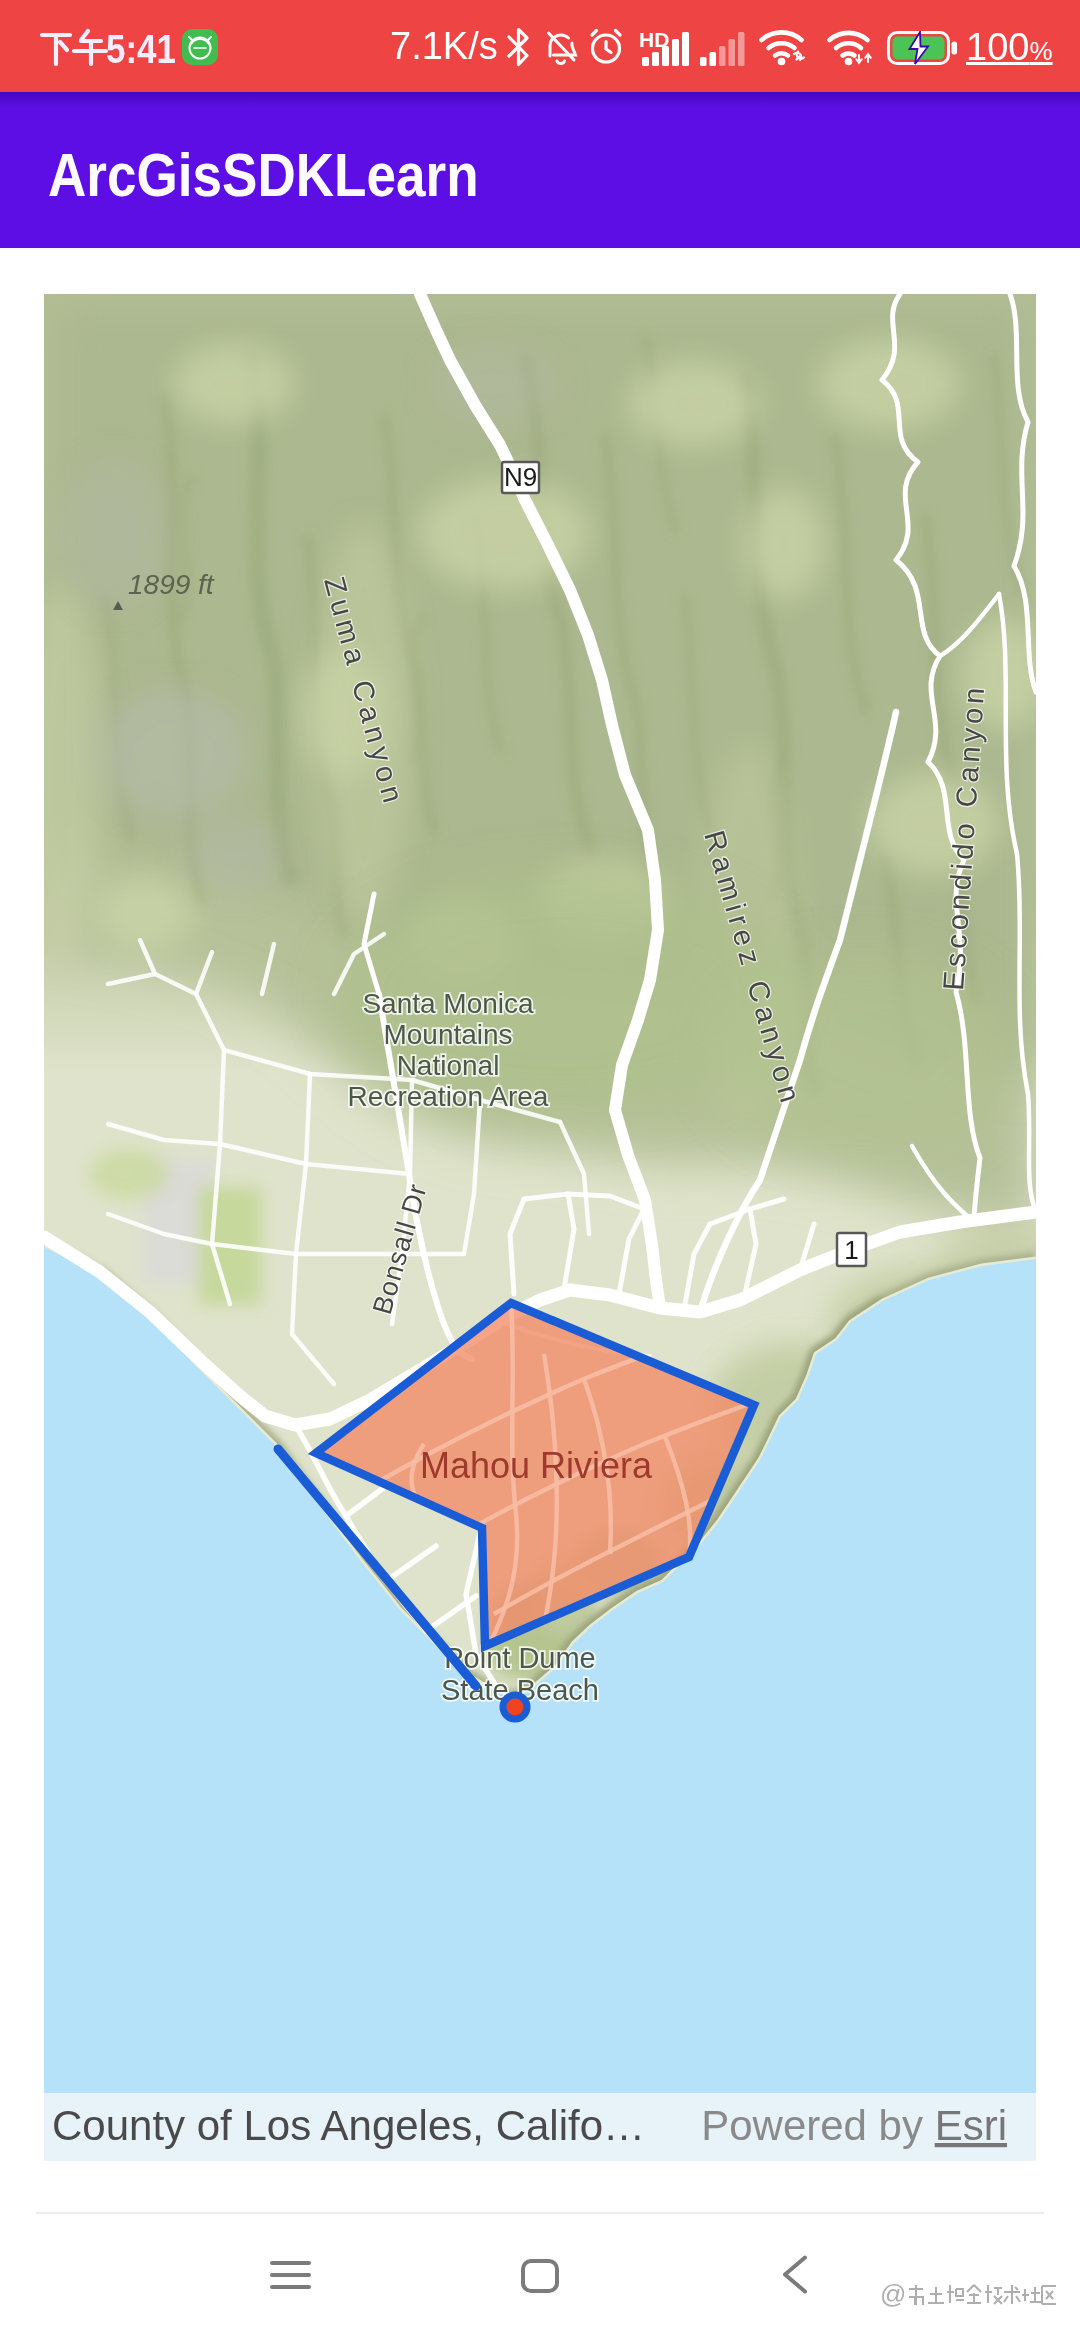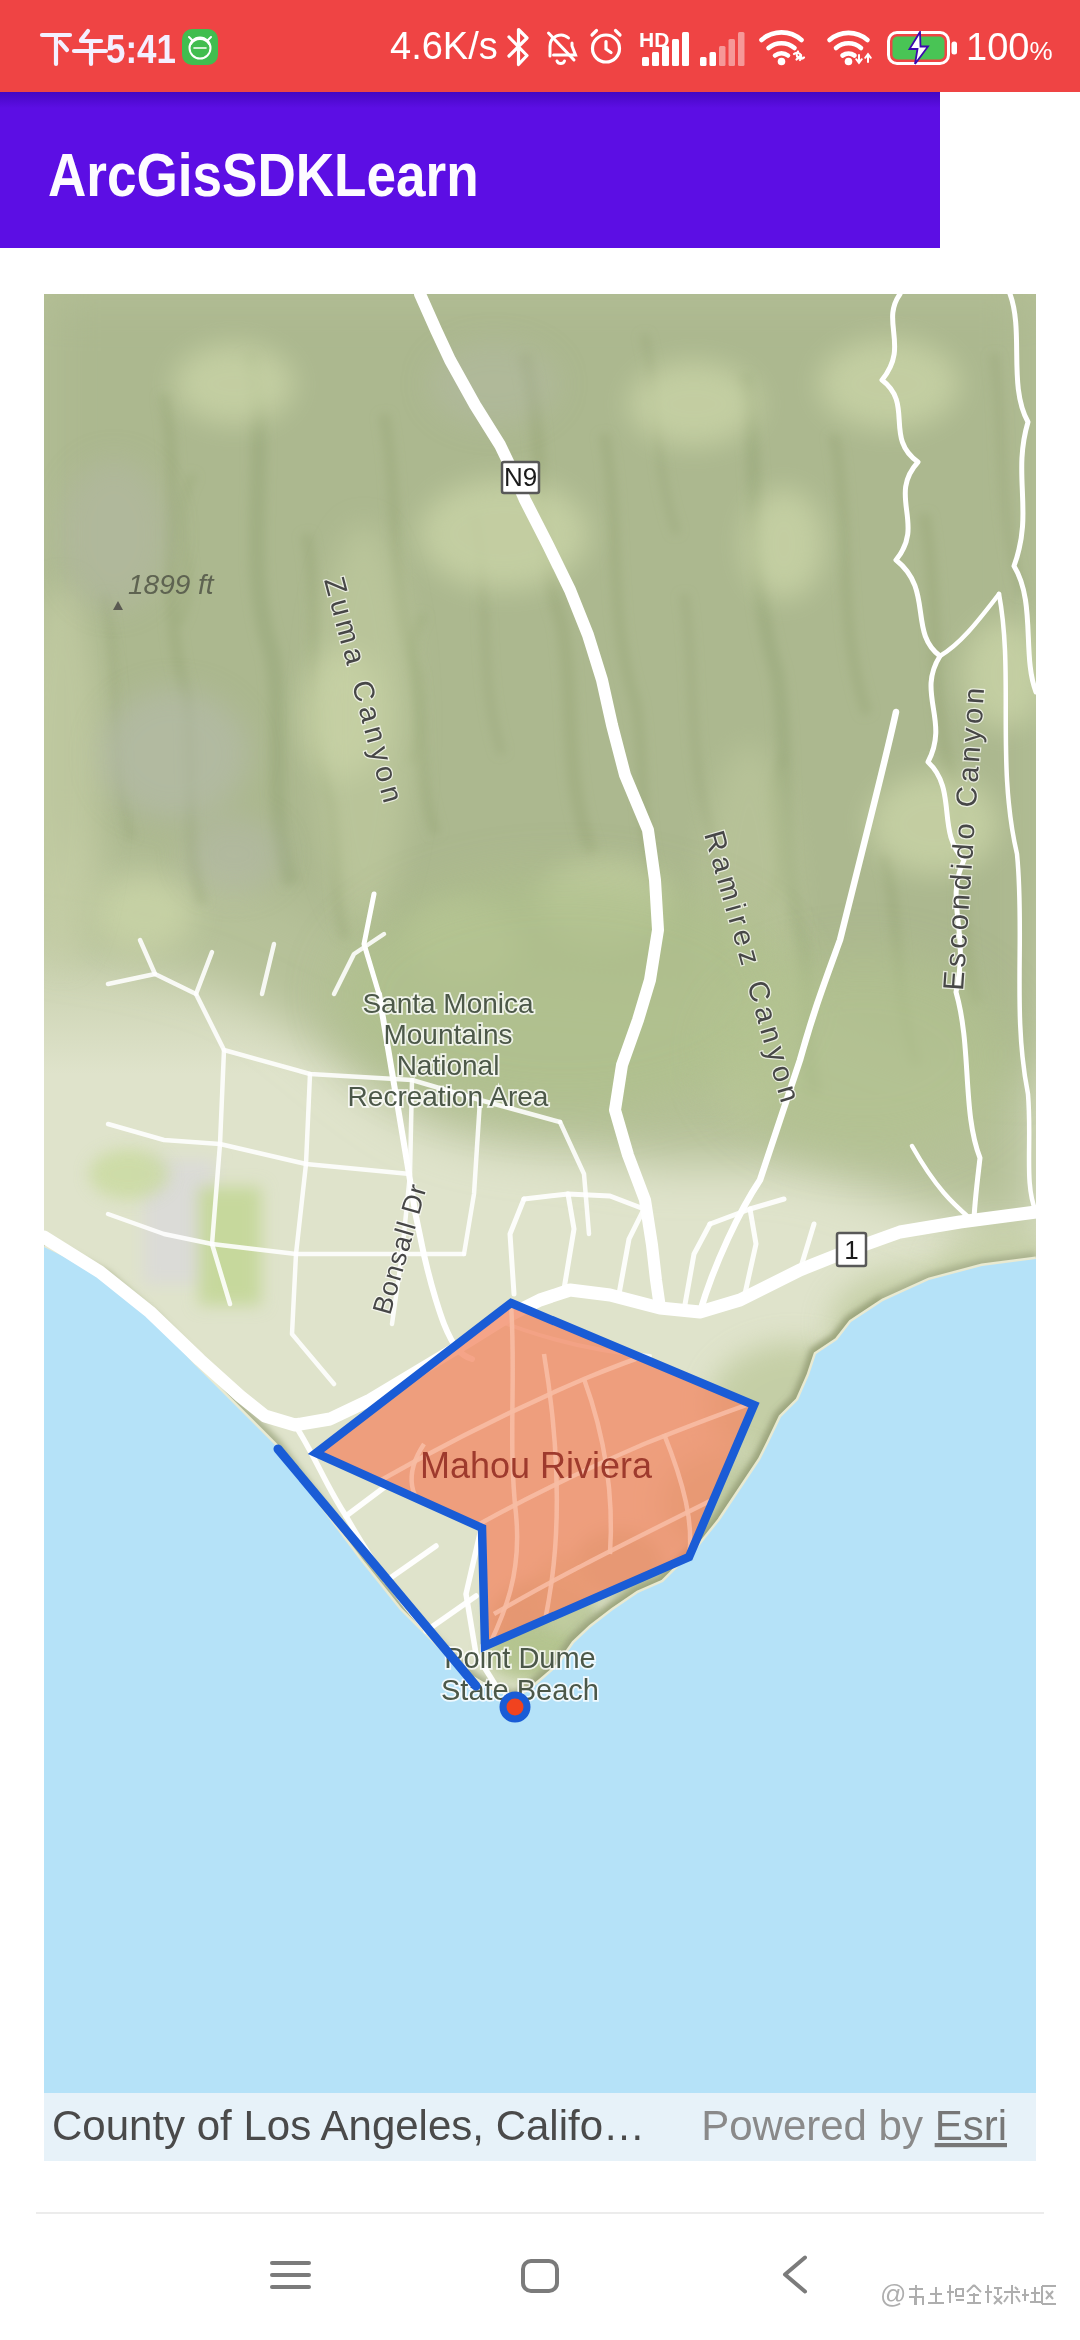--- a/index.html
+++ b/index.html
@@ -1,25 +1,25 @@
 <!DOCTYPE html>
 <html><head>
 <meta charset="utf-8">
 <style>
   html,body{margin:0;padding:0;}
   body{width:1080px;height:2340px;position:relative;background:#ffffff;overflow:hidden;
        font-family:"Liberation Sans", sans-serif;}
   .statusbar{position:absolute;left:0;top:0;width:1080px;height:92px;background:#ef4444;color:#fff;}
-  .appbar{position:absolute;left:0;top:92px;width:940px;height:156px;
+  .appbar{position:absolute;left:0;top:92px;width:1080px;height:156px;
           background:linear-gradient(#4507c2 0px,#5C0EE4 16px,#5C0EE4 100%);}
   .appbar .title{position:absolute;left:48px;top:48px;font-size:61px;font-weight:700;color:#fdfbff;
                  transform:scaleX(0.87);transform-origin:left top;white-space:nowrap;}
   .time{position:absolute;left:0px;top:0px;}
   .spd{position:absolute;left:390px;top:25px;font-size:38px;font-weight:400;color:#fff;}
-  .pct{position:absolute;left:966px;top:26px;font-size:38px;font-weight:400;color:#fff;}
+  .pct{position:absolute;left:966px;top:26px;font-size:38px;font-weight:400;color:#fff;text-decoration:underline;}
   .pct span{font-size:26px;}
   .hd{position:absolute;left:639px;top:28px;font-size:21px;font-weight:700;color:#fff;}
   .mapwrap{position:absolute;left:44px;top:294px;width:992px;height:1867px;}
   .divider{position:absolute;left:36px;top:2212px;width:1008px;height:2px;background:#ececec;}
   .watermark{position:absolute;left:880px;top:2282px;}
 </style>
 </head>
 <body>
 <div class="statusbar">
   <svg class="time" width="230" height="92" viewBox="0 0 230 92">
@@ -39,21 +39,21 @@
     <text x="106" y="63" font-size="41" font-weight="700" fill="#f4efff" textLength="70" lengthAdjust="spacingAndGlyphs">5:41</text>
 
     <rect x="182" y="29" width="36" height="36" rx="10" fill="#41bd4f"></rect>
     <g stroke="#fff" stroke-width="2" fill="none" stroke-linecap="round">
       <circle cx="200" cy="48" r="10.5"></circle>
       <path d="M191 44 a 10.5 10.5 0 0 1 18 0"></path>
       <path d="M192 40 l-3 -3 M208 40 l3 -3"></path>
       <path d="M194 48 h12" stroke-width="1.6"></path>
     </g>
   </svg>
-  <div class="spd">4.6K/s</div>
+  <div class="spd">7.1K/s</div>
   <svg style="position:absolute;left:505px;top:26px" width="28" height="42" viewBox="0 0 28 42">
     <path d="M4 11 L22 29.5 L13.5 38.5 L13.5 3.5 L22 12 L4 30" fill="none" stroke="#fff" stroke-width="3.2" stroke-linejoin="round" stroke-linecap="round"></path>
   </svg>
   <svg style="position:absolute;left:543px;top:28px" width="36" height="40" viewBox="0 0 36 40">
     <g stroke="#fff" stroke-width="3" fill="none" stroke-linecap="round">
       <path d="M7 28 l0 -10 a11 11 0 0 1 18.5 -8"></path>
       <path d="M29 15 l0 3 l3.5 9 l-22 0"></path>
       <path d="M14 33 a4 4 0 0 0 7.5 0"></path>
       <line x1="5.5" y1="5" x2="31" y2="32"></line>
     </g>

